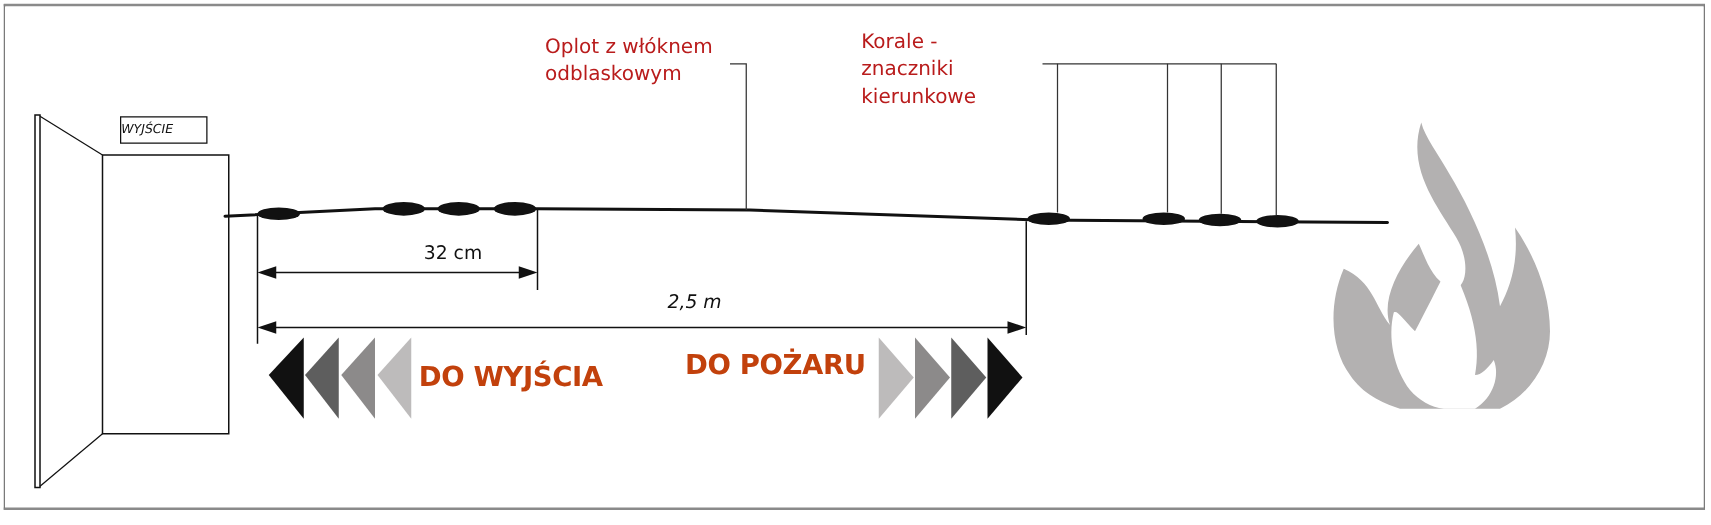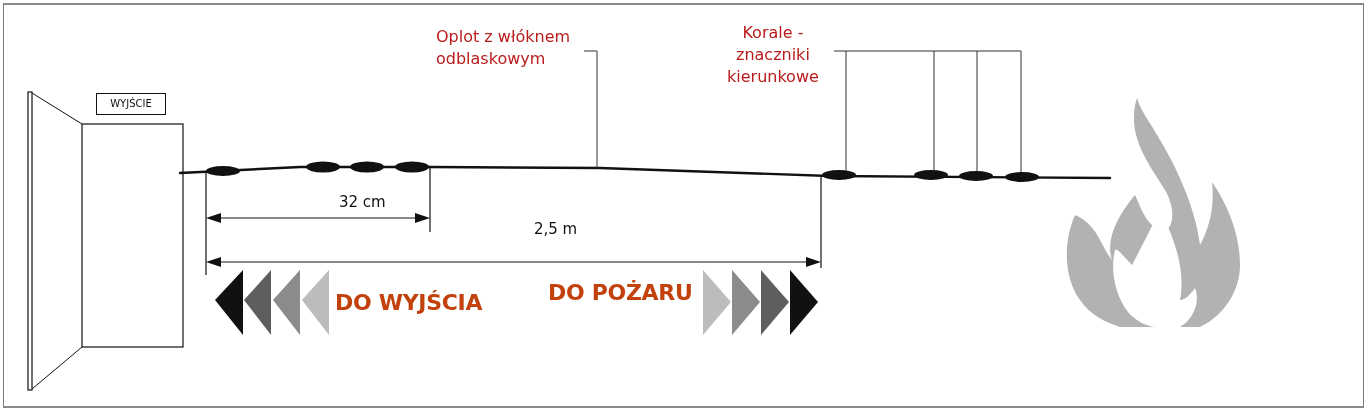--- a/index.html
+++ b/index.html
@@ -1,20 +1,20 @@
 <!DOCTYPE html>
 <html><head>
   <meta charset="utf-8">
   <style>
     html, body { margin: 0; padding: 0; background: #ffffff; }
     body { width: 1369px; height: 420px; position: relative; overflow: hidden; font-family: "DejaVu Sans", sans-serif; }
     .frame { position: absolute; left: 3px; top: 3px; width: 1361px; height: 405px; border: 1px solid #7a7a7a; box-sizing: border-box; border-bottom: 2px solid #8a8a8a; border-top: 2px solid #8a8a8a; }
     svg.diagram { position: absolute; left: 0; top: 0; }
     .lbl { position: absolute; font-family: "DejaVu Sans", sans-serif; color: #b91c1c; font-size: 16px; line-height: 22px; white-space: pre-line; }
-    .exit-sign { position: absolute; left: 96px; top: 93px; width: 70px; height: 22px; border: 1px solid #111; box-sizing: border-box; font-size: 10px; line-height: 20px; text-align: center; color: #111; }
+    .exit-sign { position: absolute; left: 96px; top: 93px; width: 70px; height: 22px; border: 1px solid #111; box-sizing: border-box; font-size: 10px; line-height: 20px; text-align: left; color: #111; font-style: italic; }
     .big { position: absolute; font-weight: bold; font-size: 22px; color: #c2410c; letter-spacing: -0.3px; }
     .dim { position: absolute; font-size: 15px; color: #111; margin-left: 40px; }
   </style>
 </head>
 <body>
 
 <div class="frame"></div>
 
 <svg class="diagram" width="1369" height="420" viewBox="0 0 1369 420">
 
@@ -107,21 +107,21 @@
              C1195,318 1200,300 1195,288
              C1190,295 1185,300 1180,300
              C1185,275 1178,245 1160,210 Z" fill="#ffffff"></path>
   </g>
 </svg>
 
 <div class="exit-sign">WYJŚCIE</div>
 
 <div class="lbl" style="left:436px; top:26px;">Oplot z włóknem
 odblaskowym</div>
-<div class="lbl" style="left:727px; top:22px;text-align:center;">Korale -
+<div class="lbl" style="left:689px; top:22px;">Korale -
 znaczniki
 kierunkowe</div>
 
 <div class="dim" style="left:299px; top:193px;">32 cm</div>
-<div class="dim" style="left:494px; top:220px;">2,5 m</div>
+<div class="dim" style="left:494px; top:232px;font-style:italic;">2,5 m</div>
 
 <div class="big" style="left:335px; top:290px;">DO WYJŚCIA</div>
 <div class="big" style="left:548px; top:280px;">DO POŻARU</div>
 
 </body></html>

